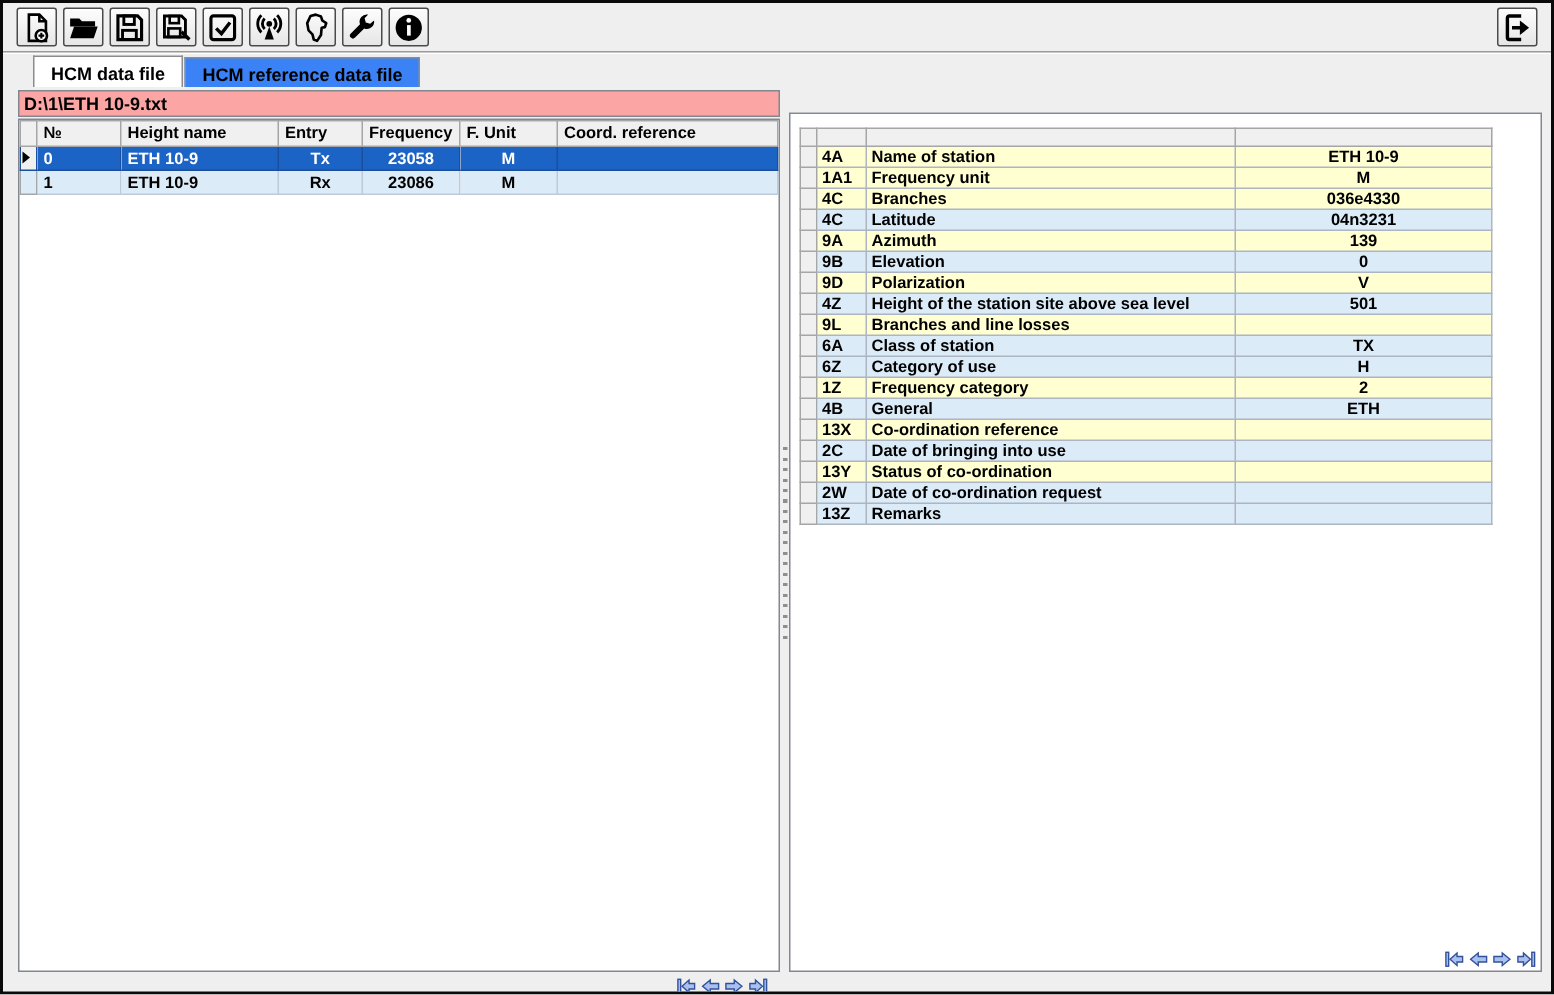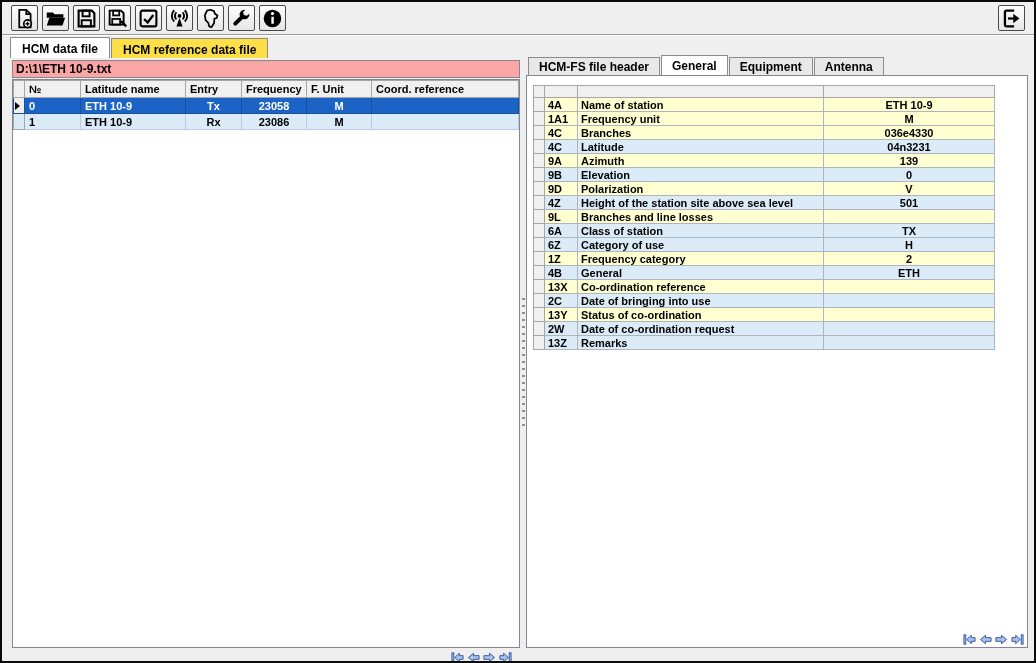--- a/index.html
+++ b/index.html
@@ -17,24 +17,24 @@
     box-shadow:0 1px 0 #ffffff;
   }
   .tbtn {
     width:27px; height:26px; display:flex; align-items:center; justify-content:center;
     background:linear-gradient(#fdfdfd,#e6e6e6); border:1px solid #4a4a4a;
     border-radius:2px; padding:0; cursor:pointer;
   }
   .tbtn svg { display:block; }
   .spacer { flex:1; }
   
-  .maintabs { position:absolute; left:8px; top:36px; display:flex; z-index:3;justify-content:space-between; }
+  .maintabs { position:absolute; left:20px; top:36px; display:flex; z-index:3;justify-content:space-between; }
   .maintab {
     height:20px; padding:2px 11px 0 11px; font-size:12px; font-weight:bold; color:#000;
-    background:#fde047; border:1px solid #8c8c8c; border-bottom:none;
+    background:#3b82f6; border:1px solid #8c8c8c; border-bottom:none;
     display:flex; align-items:center; margin-right:1px; cursor:pointer;
   }
   .maintab.active { background:#ffffff; height:21px; margin-top:-1px; }
   
   .left-panel { position:absolute; left:10px; top:58px; width:508px; bottom:0; }
   .path-box {
     height:18px; background:#fca5a5; border:1px solid #828790;
     font-size:12px; font-weight:bold; padding:1px 3px; color:#000;
   }
   .lgrid-box {
@@ -206,21 +206,21 @@
             <col style="width:105px">
           <col style="width:56px">
             <col style="width:65px">
             <col style="width:65px">
             <col>
         </colgroup>
         <tbody id="left-tbody">
             <tr>
               <th></th>
               <th>№</th>
-              <th>Latitude name</th>
+              <th>Height name</th>
               <th>Entry</th>
               <th>Frequency</th>
               <th>F. Unit</th>
               <th>Coord. reference</th>
             </tr>
             <tr class="sel">
               <td class="selcol"><span class="marker"></span></td>
               <td>0</td>
               <td>ETH 10-9</td>
               <td class="c">Tx</td>
@@ -264,26 +264,20 @@
           </svg>
         </button>
       </div>
   </div>
 
   <div class="splitter">
     <div class="grip"></div>
   </div>
 
   <div class="right-panel">
-    <div class="subtabs">
-      <div class="subtab">HCM-FS file header</div>
-      <div class="subtab active">General</div>
-      <div class="subtab">Equipment</div>
-      <div class="subtab">Antenna</div>
-    </div>
     <div class="rcontent">
       <table id="prop-table">
         <colgroup>
           <col style="width:11px">
             <col style="width:33px">
             <col style="width:246px">
             <col>
         </colgroup>
         <tbody id="prop-tbody">
             <tr>

